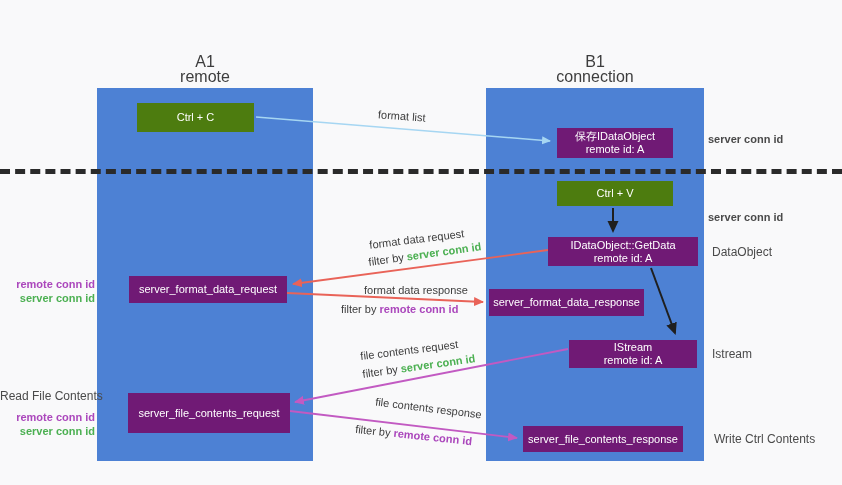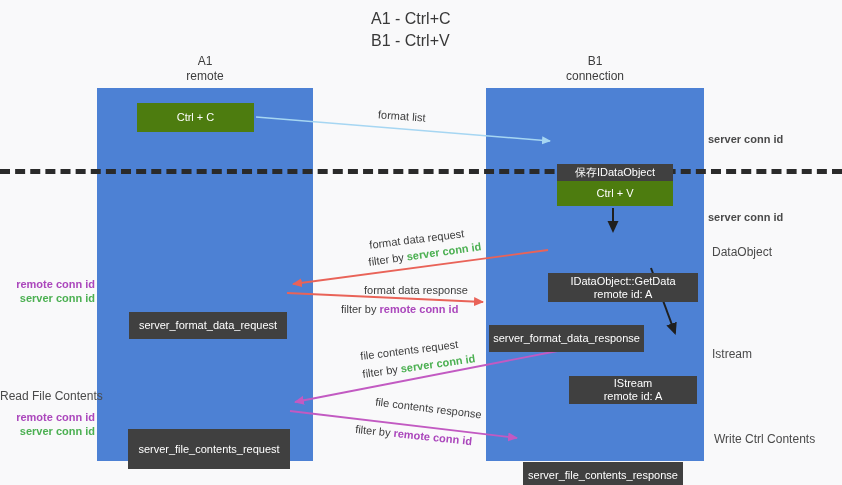--- a/index.html
+++ b/index.html
@@ -4,46 +4,42 @@
 <style>
   html,body{margin:0;padding:0;background:#f9f9fa;}
   .stage{position:relative;width:842px;height:485px;background:#f9f9fa;
          font-family:"Liberation Sans",sans-serif;overflow:hidden;}
   .title{position:absolute;left:371px;top:8px;font-size:16px;color:#383838;
          line-height:22px;white-space:nowrap;}
   .lane{position:absolute;top:88px;height:373px;background:#4d81d4;}
   .lane-a1{left:97px;width:216px;}
   .lane-b1{left:486px;width:218px;}
   .lane-header{position:absolute;top:54px;width:90px;text-align:center;
-               font-size:12px;color:#3d3d3d;line-height:15px;white-space:nowrap;}
+               font-size:16px;color:#3d3d3d;line-height:15px;white-space:nowrap;}
   .divider{position:absolute;left:0;top:169px;width:842px;height:0;
            border-top:5px dashed #2a2a2a;}
   .node{position:absolute;display:flex;flex-direction:column;align-items:center;
         justify-content:center;color:#fff;text-align:center;font-size:11px;
         line-height:13px;white-space:nowrap;z-index:3;}
   .green{background:#4d7c0f;}
-  .orange{background:#404040;margin-top:36px;}
+  .orange{background:#701a75;}
   .flabel{position:absolute;font-size:11px;color:#3d3d3d;white-space:nowrap;z-index:4;}
   .green-id{color:#4cb052;font-weight:bold;}
   .purple-id{color:#ab47bc;font-weight:bold;}
   .side{position:absolute;font-size:12px;color:#4a4a4a;white-space:nowrap;}
   .side-id{font-size:11px;font-weight:bold;}
   .left-block{position:absolute;left:0;text-align:right;font-size:11px;
               line-height:14px;font-weight:bold;}
   .arrows{position:absolute;left:0;top:0;z-index:2;pointer-events:none;}
 </style>
 </head>
 <body>
 
 <div class="stage">
 
-  <div class="title">
-    <div>A1 - Ctrl+C</div>
-    <div>B1 - Ctrl+V</div>
-  </div>
 
   <div class="lane-header" style="left:160px;">
     <div>A1</div>
     <div>remote</div>
   </div>
   <div class="lane-header" style="left:550px;">
     <div>B1</div>
     <div>connection</div>
   </div>
 

